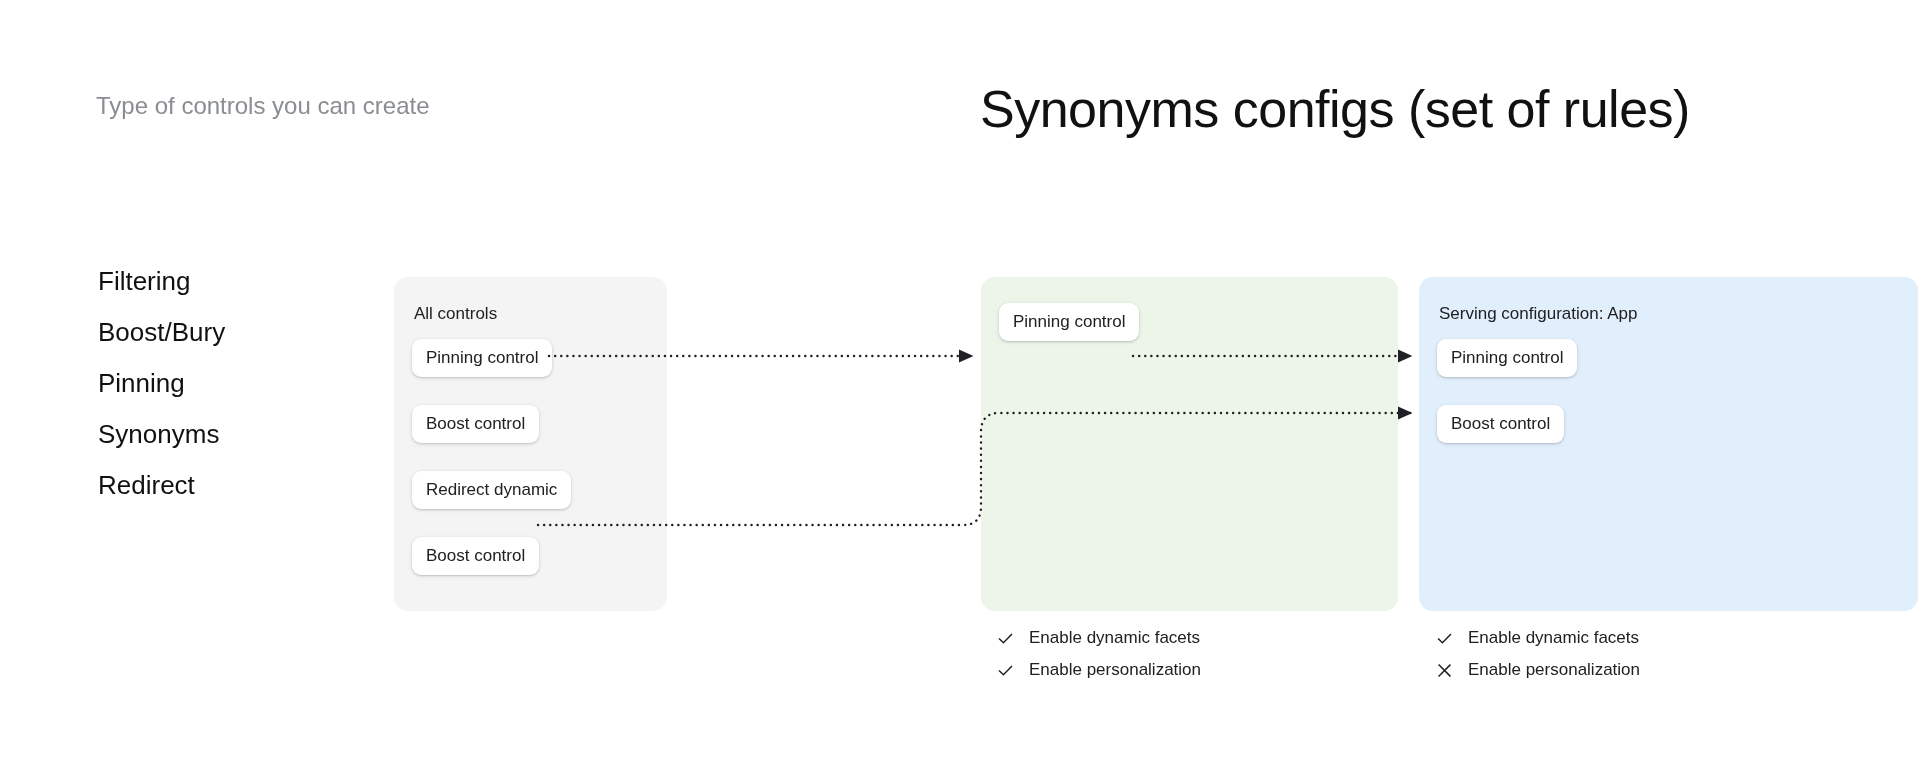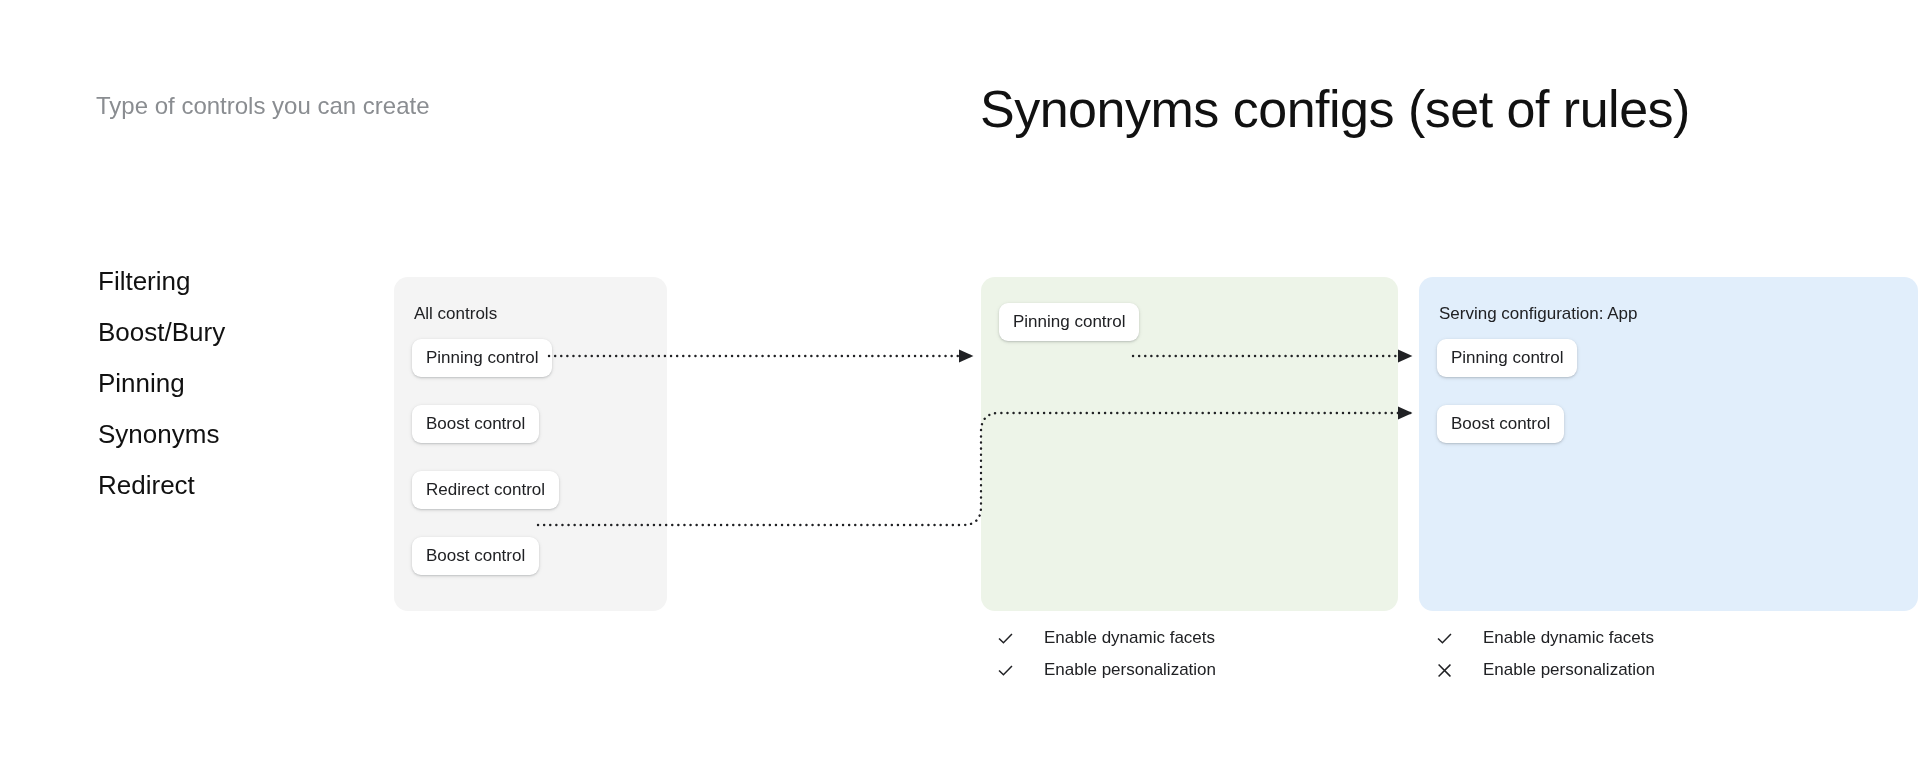--- a/index.html
+++ b/index.html
@@ -134,21 +134,21 @@
     display: flex;
     flex-direction: column;
     gap: 10px;
   }
   #features-web { left: 996px; top: 627px; }
   #features-app { left: 1435px; top: 627px; }
 
   .feature-row {
     display: flex;
     align-items: center;
-    gap: 29px;
+    gap: 14px;
     height: 22px;
   }
   .feature-row .mark {
     width: 19px;
     height: 19px;
     flex: 0 0 19px;
     display: block;
   }
   .feature-row .feature-label {
     font-size: 17px;
@@ -176,21 +176,21 @@
     <div class="type-item">Pinning</div>
     <div class="type-item">Synonyms</div>
     <div class="type-item">Redirect</div>
   </div>
 
   <div class="panel" id="panel-all-controls">
     <div class="panel-label">All controls</div>
     <div class="chip-stack">
       <div class="chip">Pinning control</div>
       <div class="chip">Boost control</div>
-      <div class="chip">Redirect control</div>
+      <div class="chip">Redirect dynamic</div>
       <div class="chip">Boost control</div>
     </div>
   </div>
 
   <div class="panel" id="panel-config-web">
     <div class="chip-stack">
       <div class="chip">Pinning control</div>
     </div>
   </div>
 

